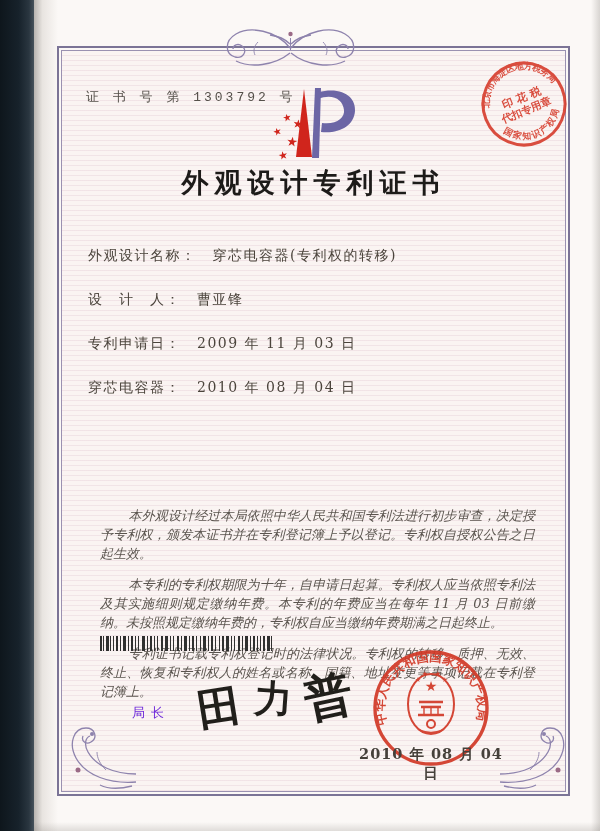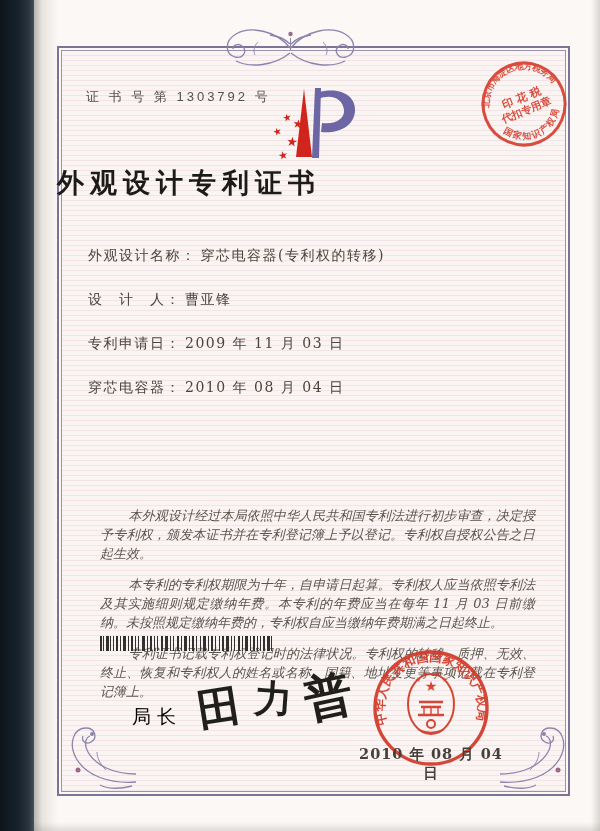--- a/index.html
+++ b/index.html
@@ -21,39 +21,39 @@
   .frame-inner{position:absolute;inset:2px;border:1px solid #9a91b1;
          background-color:#faf4f2;
          background-image:repeating-linear-gradient(0deg,
             rgba(210,170,190,0.22) 0px,rgba(210,170,190,0.22) 1px,
             rgba(255,255,255,0) 1px,rgba(255,255,255,0) 5px);}
 
   .orn{position:absolute;}
   .orn svg{display:block;}
 
   .cert-no{position:absolute;left:86px;top:88px;font-size:13px;letter-spacing:3px;
-         color:#55504a;font-family:Liberation Sans, sans-serif;}
+         color:#55504a;font-family:Liberation Mono, monospace;}
   .logo{position:absolute;left:252px;top:84px;}
-  .title{position:absolute;left:57px;top:165px;width:513px;text-align:left;
+  .title{position:absolute;left:57px;top:165px;width:513px;text-align:center;
          font-size:27px;font-weight:bold;letter-spacing:6px;color:#1d1b19;
          font-family:"DejaVu Serif",serif;}
 
   .fields{position:absolute;left:88px;top:247px;display:flex;flex-direction:column;
          gap:26px;font-size:14px;color:#4b443c;font-family:"DejaVu Serif",serif;}
   .field{height:18px;letter-spacing:1.5px;white-space:nowrap;}
-  .field .lab{margin-right:4px;}
+  .field .lab{margin-right:16px;}
 
   .paras{position:absolute;left:88px;top:494px;width:459px;font-size:13px;line-height:19px;
          color:#5a544e;text-align:justify;font-style:italic;font-family:"DejaVu Serif",serif;}
   .paras p{margin:12px;text-indent:2.2em;}
 
   .barcode{position:absolute;left:100px;top:636px;}
 
-  .chief{position:absolute;left:132px;top:704px;font-size:19px;letter-spacing:6px;
-         color:#000000;font-family:"DejaVu Serif",serif;}
+  .chief{position:absolute;left:132px;top:704px;font-size:13px;letter-spacing:6px;
+         color:#6d28d9;font-family:"DejaVu Serif",serif;}
   .sig{position:absolute;left:196px;top:666px;color:#211f1b;font-weight:bold;
          transform:rotate(-3deg);white-space:nowrap;}
   .sig span{display:inline-block;}
   .sig .c0{font-size:44px;transform:rotate(-6deg) translateY(6px);}
   .sig .c1{font-size:38px;transform:rotate(7deg) translateY(-2px);margin-left:14px;}
   .sig .c2{font-size:48px;transform:rotate(-9deg) translateY(2px);margin-left:12px;}
 
   .seal{position:absolute;left:369px;top:646px;opacity:0.93;}
   .seal-date{position:absolute;left:358px;top:745px;width:146px;text-align:center;
          font-size:14.5px;font-weight:bold;letter-spacing:1px;color:#45403a;

